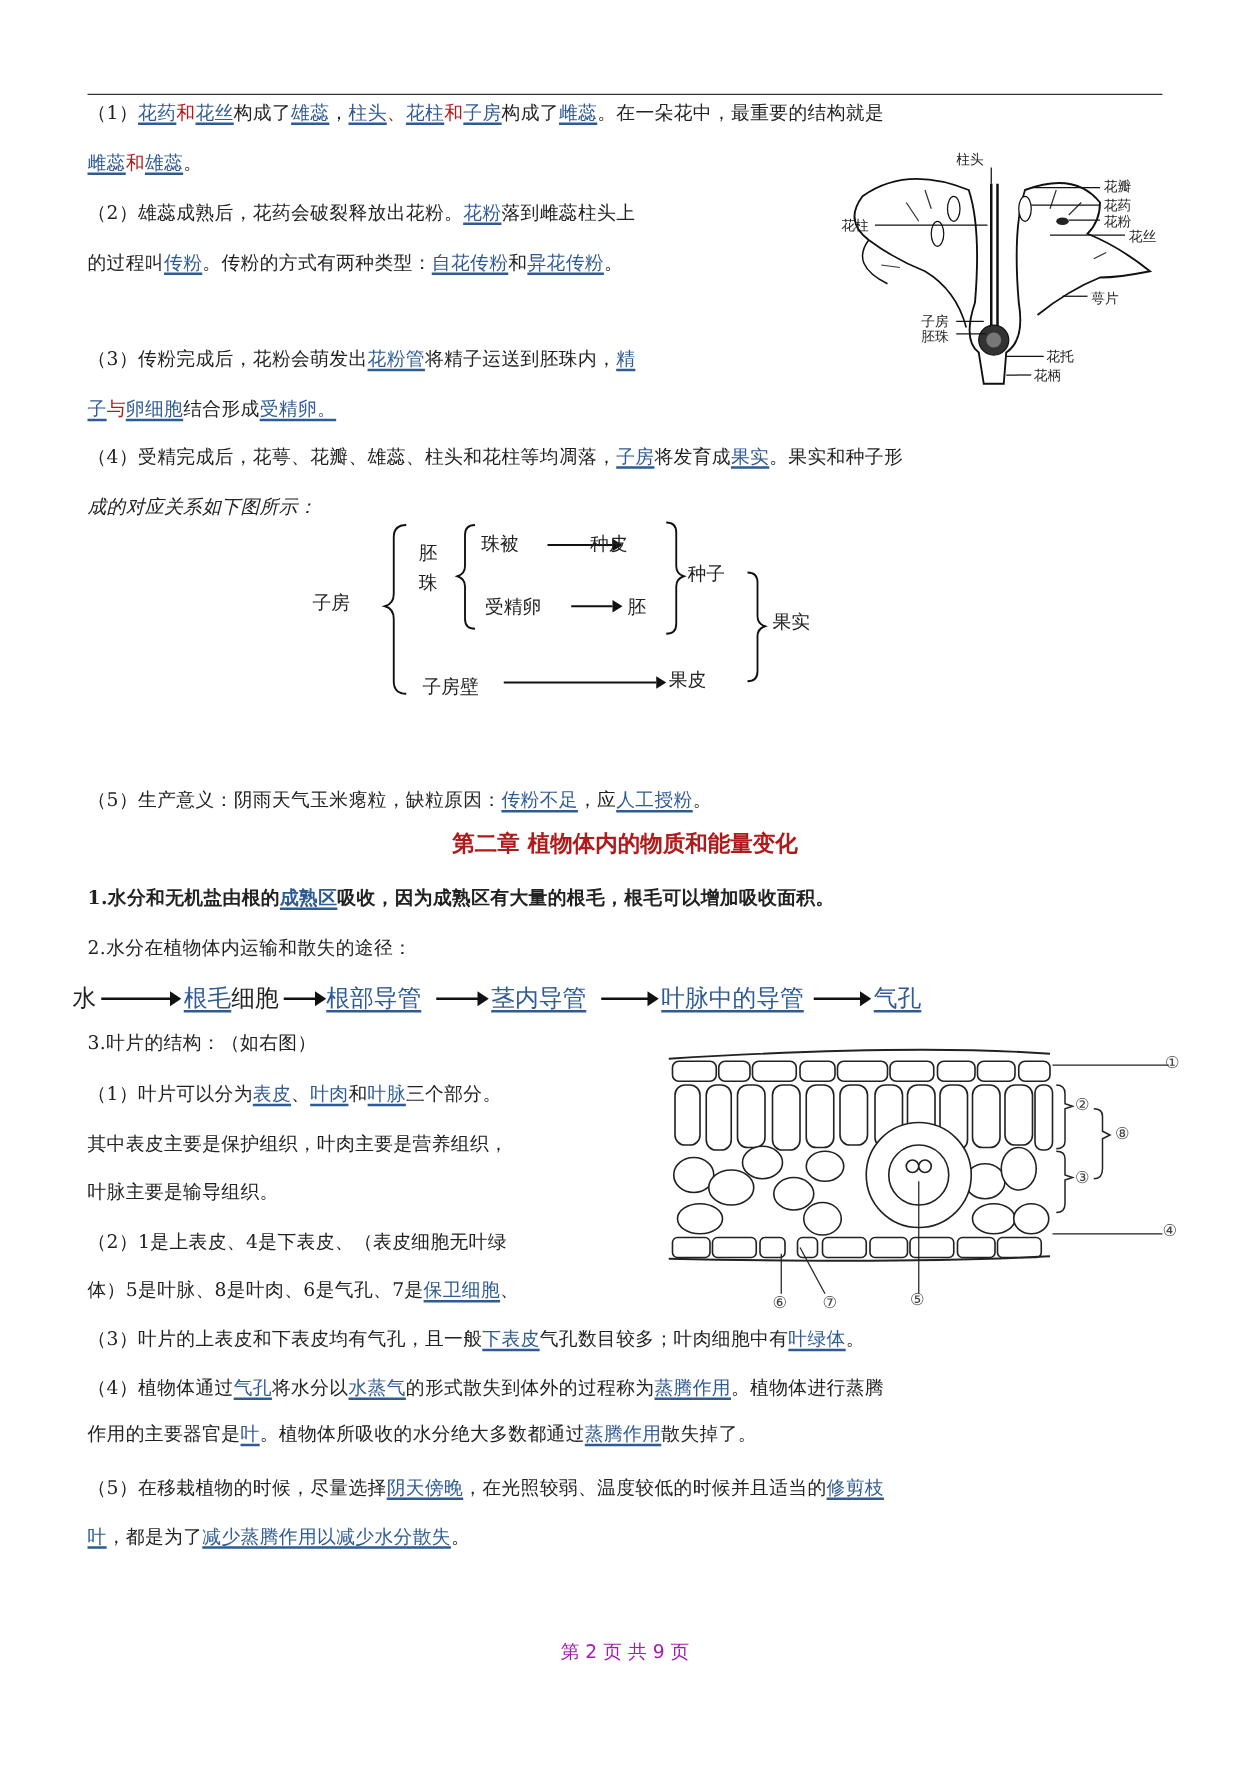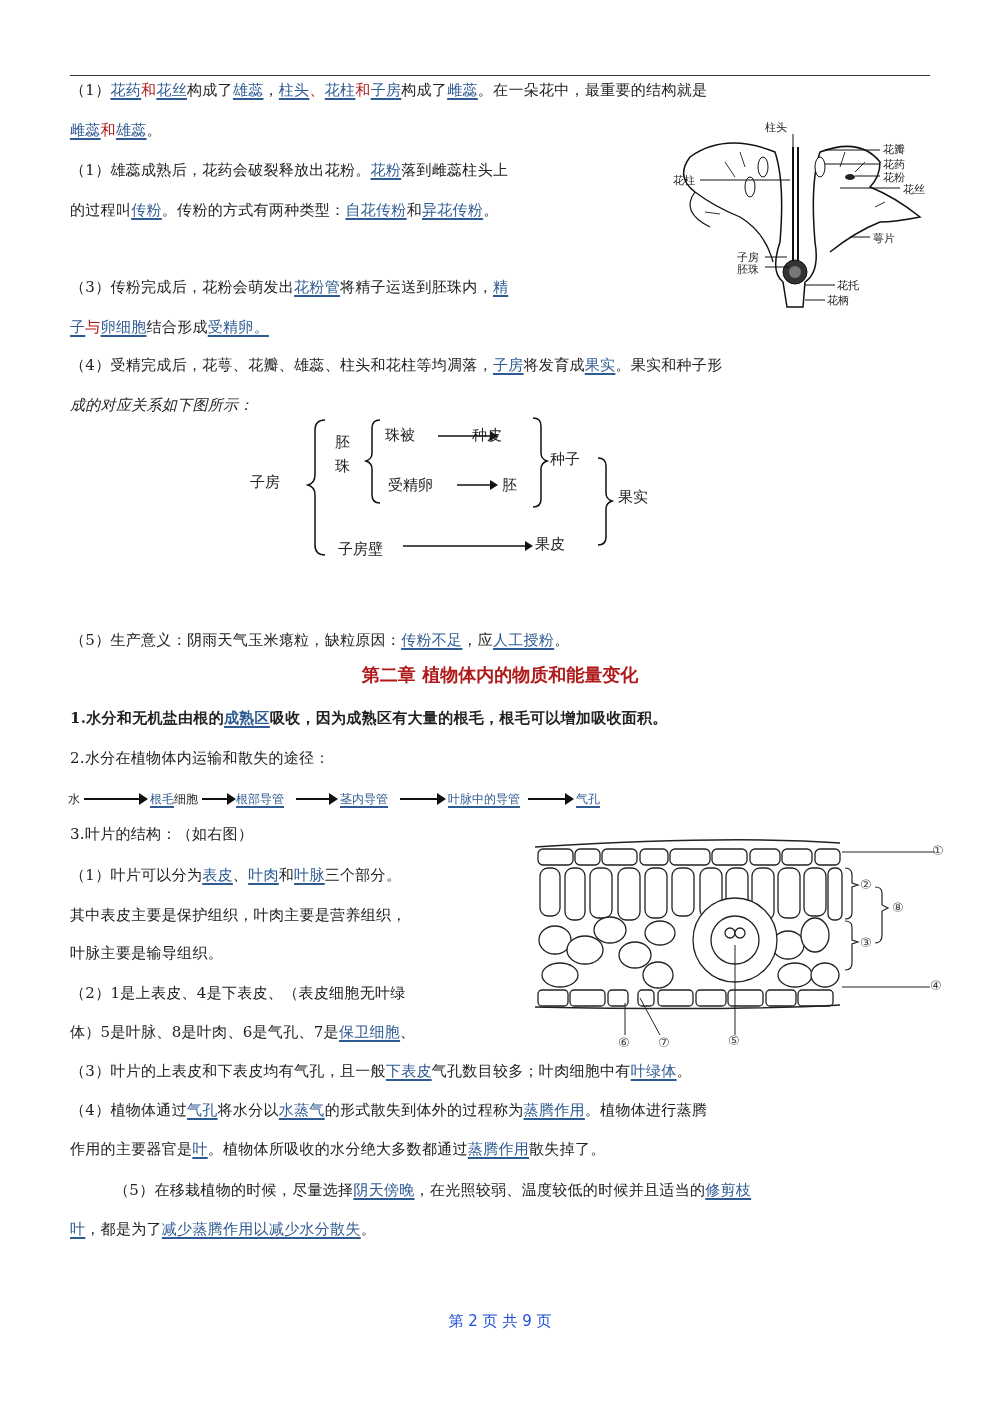--- a/index.html
+++ b/index.html
@@ -5,43 +5,43 @@
   html,body{margin:0;padding:0;background:#fff;}
   body{width:1000px;height:1415px;position:relative;overflow:hidden;
     font-family:"DejaVu Serif","Liberation Serif",serif;color:#222;}
   .topline{position:absolute;left:70px;top:75px;width:860px;height:1px;background:#333;}
   .p{position:absolute;left:70px;font-size:15px;line-height:40px;white-space:nowrap;letter-spacing:0.3px;}
   .u{color:#2f5b93;text-decoration:underline;text-underline-offset:3px;text-decoration-thickness:1.5px;}
   .r{color:#b01a1a;}
   .chapter{position:absolute;left:0;width:1000px;top:663px;text-align:center;
     font-family:"DejaVu Sans","Liberation Sans",sans-serif;font-weight:bold;color:#b01a1a;font-size:18px;}
   .footer{position:absolute;left:0;width:1000px;top:1312px;text-align:center;font-size:15px;
-    font-family:"DejaVu Sans","Liberation Sans",sans-serif;color:#1d4ed8;}
+    font-family:"DejaVu Sans","Liberation Sans",sans-serif;color:#a21caf;}
   .dg{position:absolute;font-size:15px;font-family:"DejaVu Sans","Liberation Sans",sans-serif;}
-  .flowrow{position:absolute;left:68px;top:780px;font-size:12px;line-height:36px;white-space:nowrap;}
+  .flowrow{position:absolute;left:58px;top:780px;font-size:19px;line-height:36px;white-space:nowrap;}
   .flowrow span{vertical-align:middle;}
   .arr{display:inline-block;vertical-align:middle;position:relative;height:2px;background:#111;margin:0 4px;}
   .arr::after{content:"";position:absolute;right:-2px;top:-5px;border-left:9px solid #111;border-top:6px solid transparent;border-bottom:6px solid transparent;}
   .lbl{position:absolute;font-size:11px;font-family:"DejaVu Sans","Liberation Sans",sans-serif;color:#222;}
   .circ{position:absolute;font-size:13px;font-family:"DejaVu Sans","Liberation Sans",sans-serif;color:#444;}
 </style>
 </head>
 <body>
 
 <div class="topline"></div>
 
 <div class="p" style="top:70px;">
   <span>（1）</span><span class="u">花药</span><span class="r">和</span><span class="u">花丝</span><span>构成了</span><span class="u">雄蕊</span><span>，</span><span class="u">柱头</span><span class="r">、</span><span class="u">花柱</span><span class="r">和</span><span class="u">子房</span><span>构成了</span><span class="u">雌蕊</span><span>。在一朵花中，最重要的结构就是</span>
 </div>
 <div class="p" style="top:110px;">
   <span class="u">雌蕊</span><span class="r">和</span><span class="u">雄蕊</span><span>。</span>
 </div>
 
 <div class="p" style="top:150px;">
-  <span>（1）雄蕊成熟后，花药会破裂释放出花粉。</span><span class="u">花粉</span><span>落到雌蕊柱头上</span>
+  <span>（2）雄蕊成熟后，花药会破裂释放出花粉。</span><span class="u">花粉</span><span>落到雌蕊柱头上</span>
 </div>
 <div class="p" style="top:190px;">
   <span>的过程叫</span><span class="u">传粉</span><span>。传粉的方式有两种类型：</span><span class="u">自花传粉</span><span>和</span><span class="u">异花传粉</span><span>。</span>
 </div>
 
 <div style="position:absolute;left:665px;top:122px;width:275px;height:190px;">
   <svg width="275" height="190" viewBox="0 0 275 190">
     <path d="M30 70 Q10 55 25 35 Q60 10 110 30 Q120 60 115 120 Q105 150 118 160 L122 185 L138 185 L140 160 Q155 150 150 120 Q145 60 155 30 Q195 15 215 40 Q215 55 205 65 Q230 75 255 95 Q230 100 215 100 Q190 110 165 130" fill="#fff" stroke="#111" stroke-width="1.5"></path>
     <path d="M30 70 Q50 85 75 95 Q100 110 108 140" fill="none" stroke="#111" stroke-width="1.3"></path>
     <path d="M30 70 Q15 90 45 105" fill="none" stroke="#111" stroke-width="1.2"></path>
@@ -221,24 +221,24 @@
   <span class="circ" style="left:362px;top:65px;">⑧</span>
 </div>
 
 <div class="p" style="top:1051px;">
   <span>（3）叶片的上表皮和下表皮均有气孔，且一般</span><span class="u">下表皮</span><span>气孔数目较多；叶肉细胞中有</span><span class="u">叶绿体</span><span>。</span>
 </div>
 
 <div class="p" style="top:1090px;">
   <span>（4）植物体通过</span><span class="u">气孔</span><span>将水分以</span><span class="u">水蒸气</span><span>的形式散失到体外的过程称为</span><span class="u">蒸腾作用</span><span>。植物体进行蒸腾</span>
 </div>
-<div class="p" style="top:1129px;">
+<div class="p" style="top:1129px;font-family:Liberation Mono, monospace;">
   <span>作用的主要器官是</span><span class="u">叶</span><span>。植物体所吸收的水分绝大多数都通过</span><span class="u">蒸腾作用</span><span>散失掉了。</span>
 </div>
 
-<div class="p" style="top:1170px;margin-left:44px;">
+<div class="p" style="top:1170px;">
   <span>（5）在移栽植物的时候，尽量选择</span><span class="u">阴天傍晚</span><span>，在光照较弱、温度较低的时候并且适当的</span><span class="u">修剪枝</span>
 </div>
 <div class="p" style="top:1209px;">
   <span class="u">叶</span><span>，都是为了</span><span class="u">减少蒸腾作用以减少水分散失</span><span>。</span>
 </div>
 
 <div class="footer">第 2 页 共 9 页</div>
 
 </body></html>

